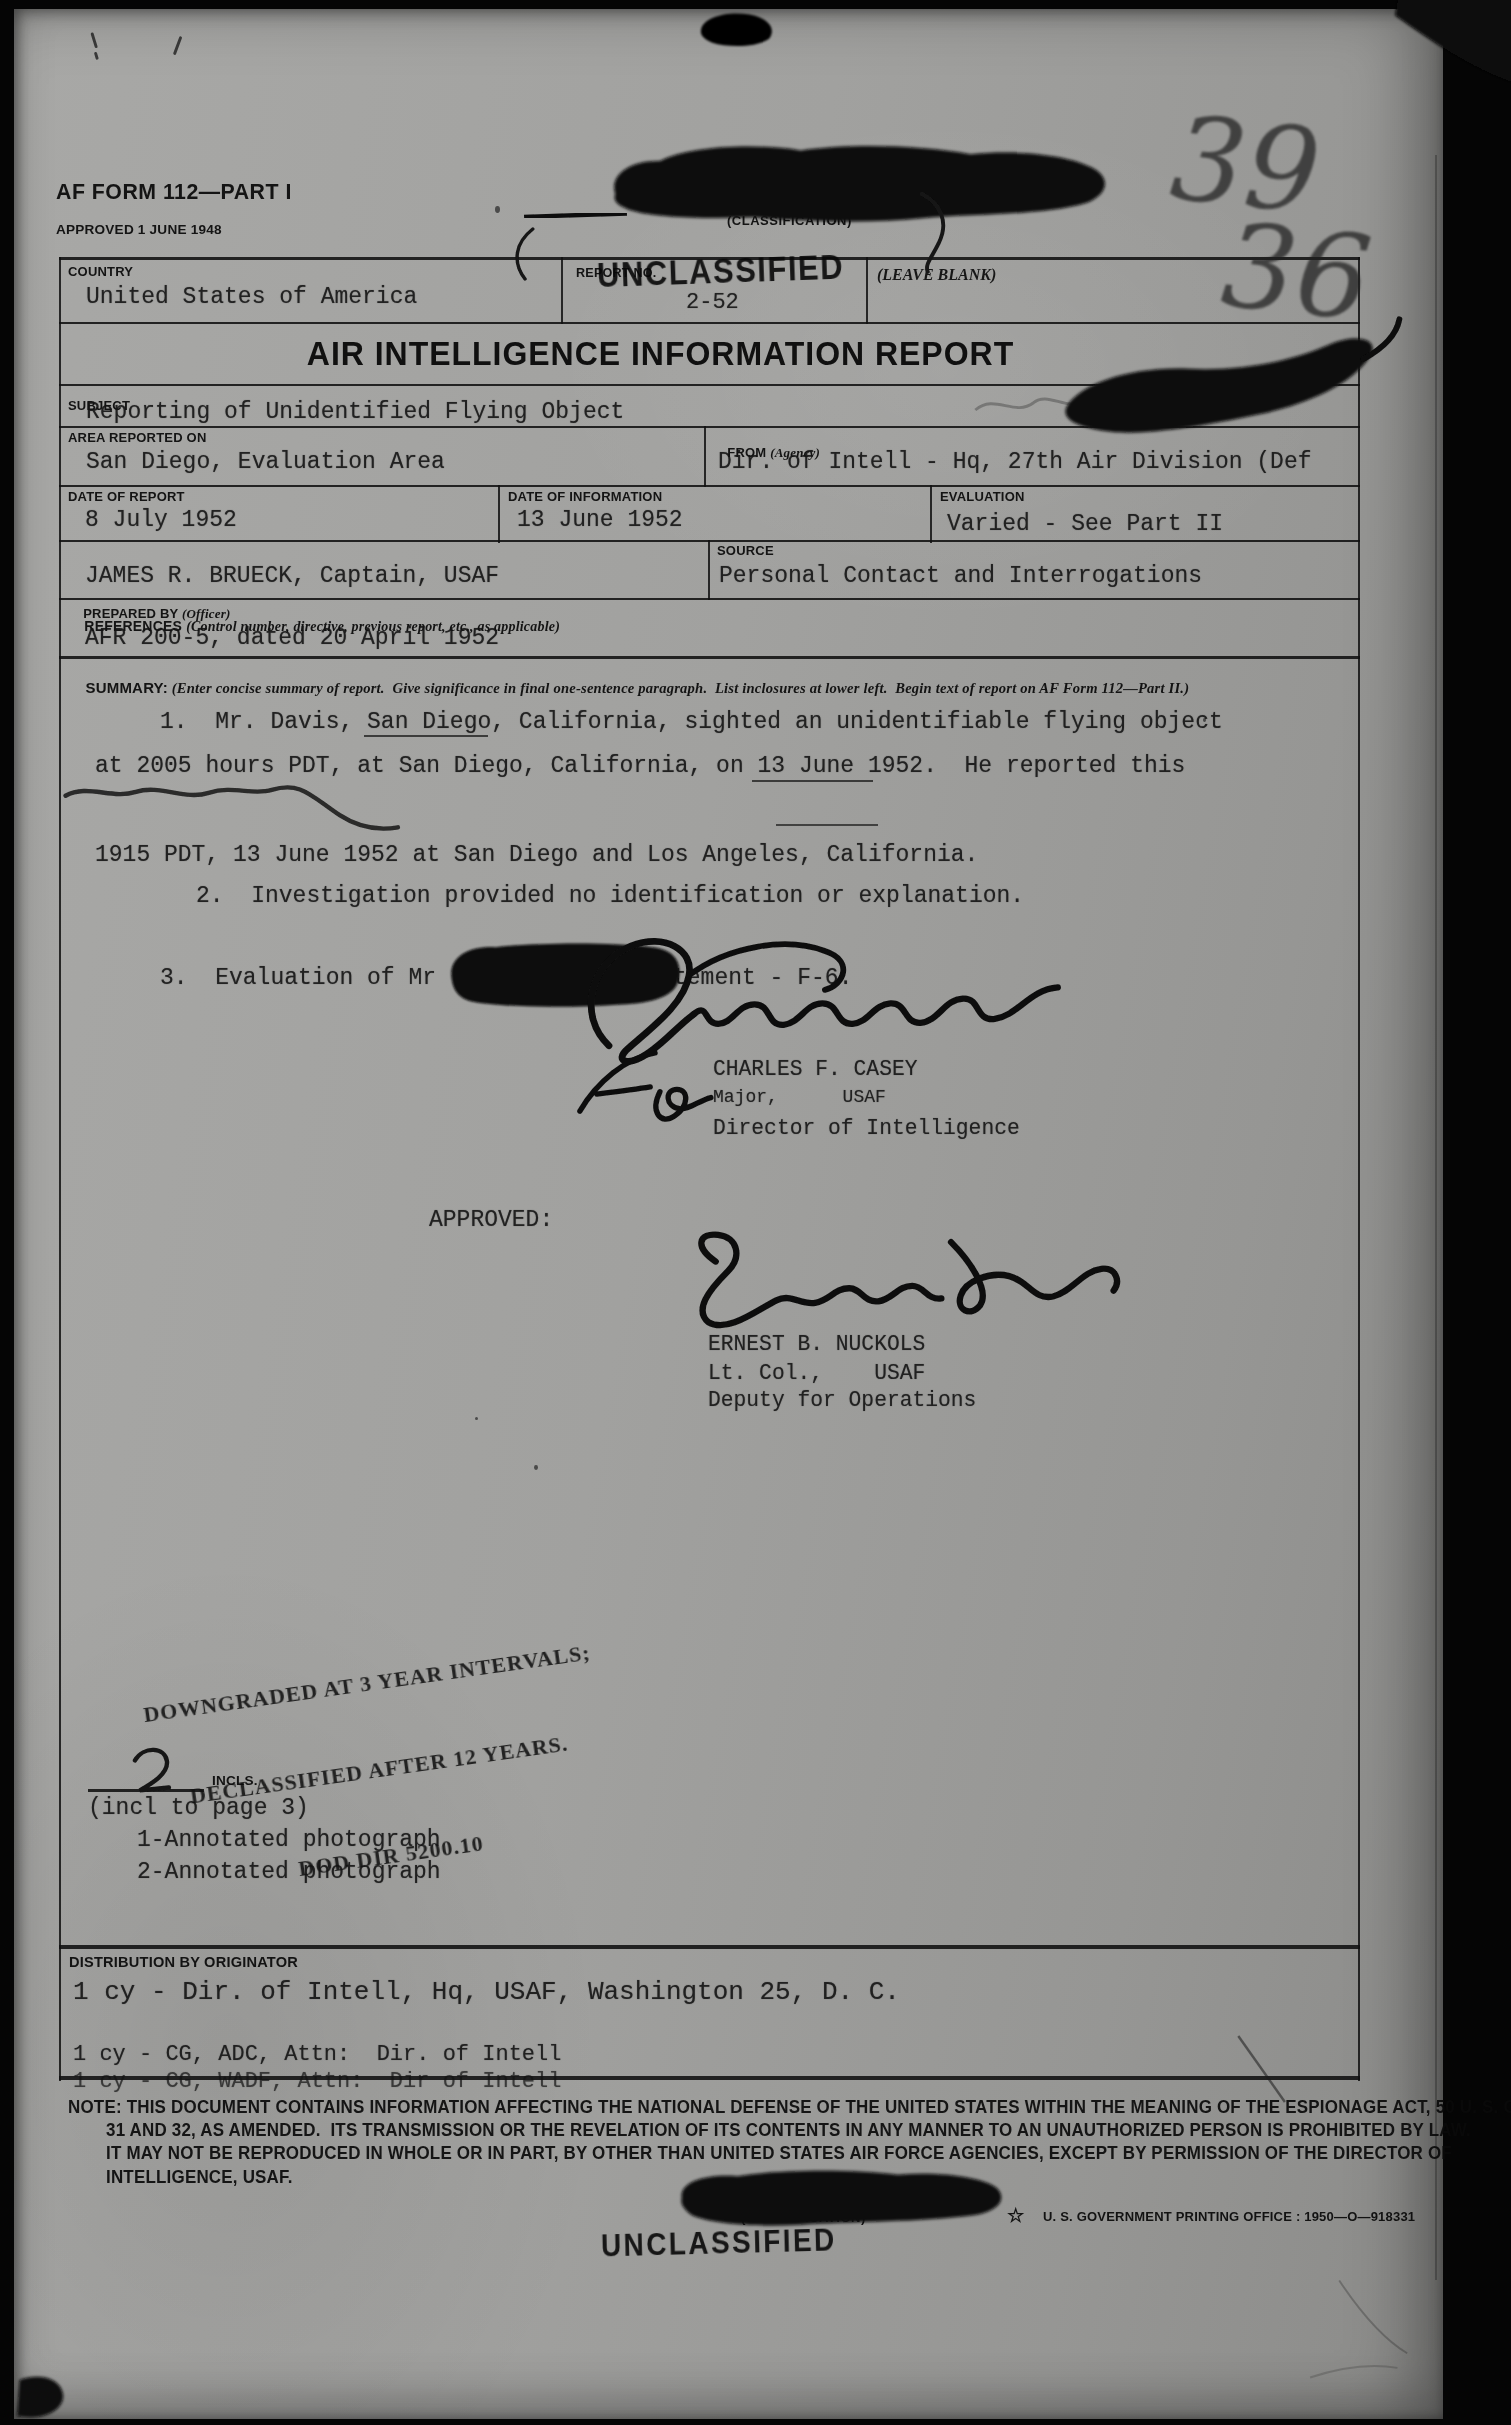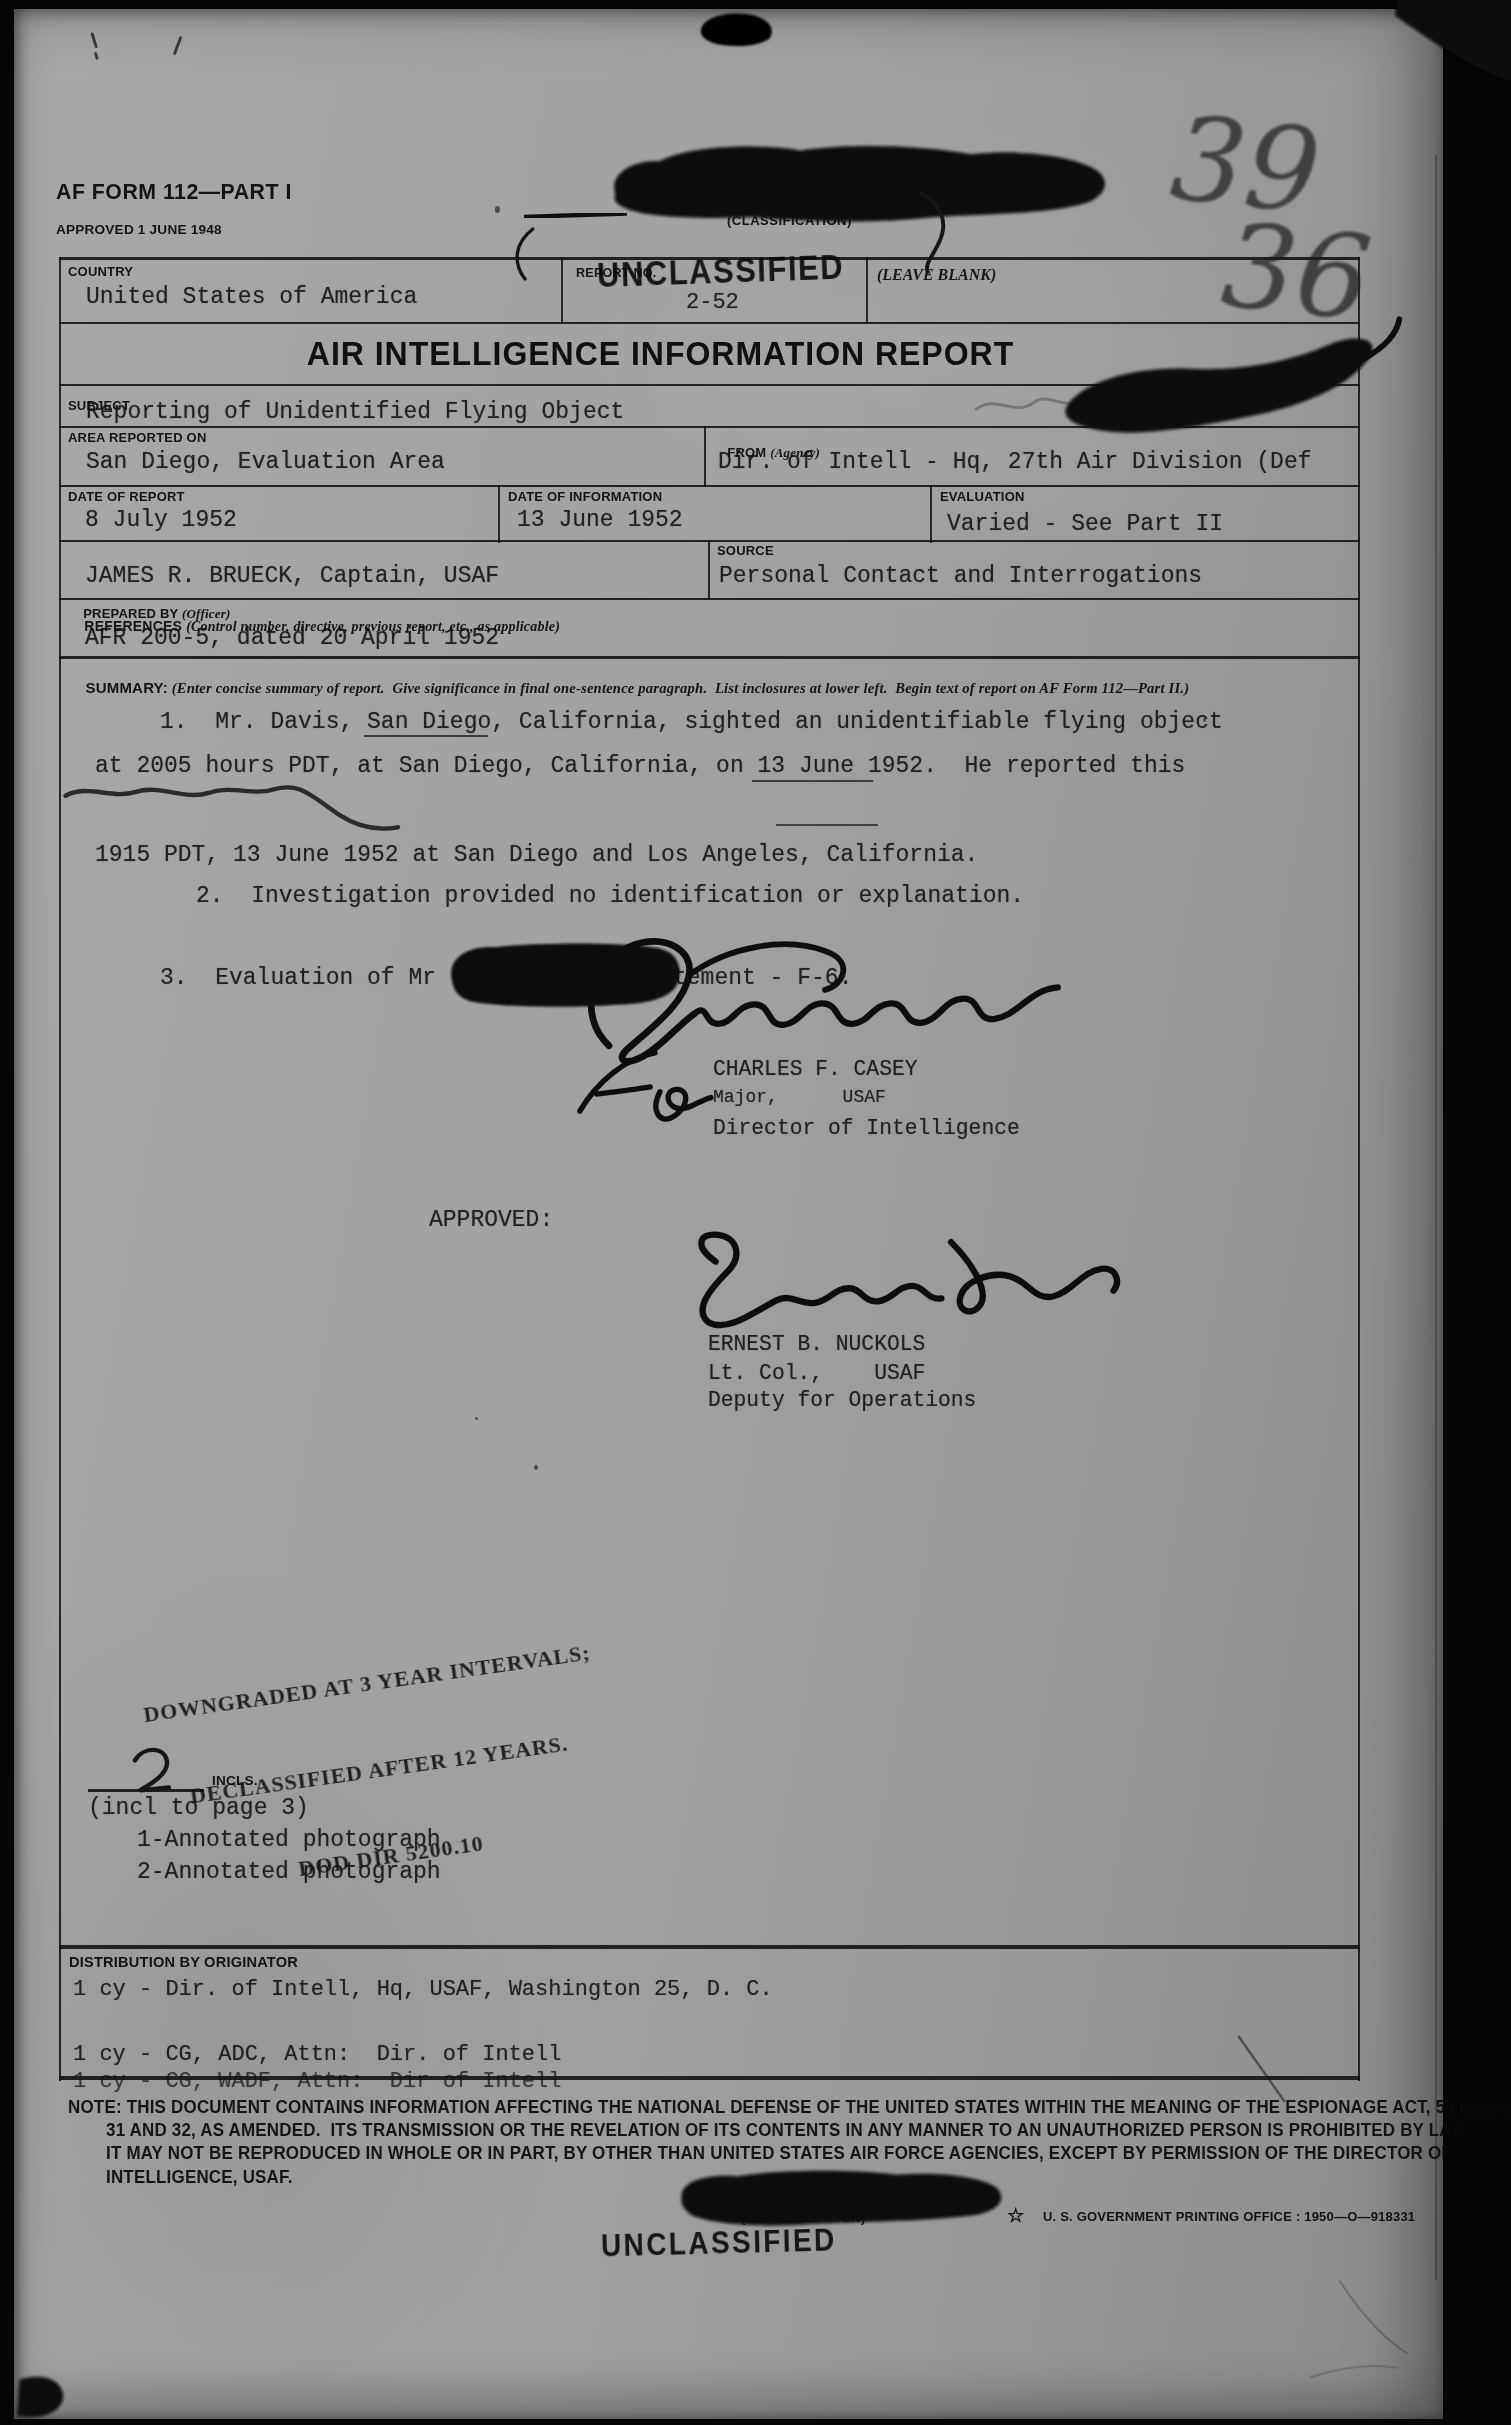--- a/index.html
+++ b/index.html
@@ -138,21 +138,21 @@
     <div>DOD DIR 5200.10</div>
   </div>
 
   <div class="hl" style="left:88px;top:1789px;width:116px;height:2.9px;"></div>
   <div class="lbl" style="left:212px;top:1773px;font-size:13.6px;">INCLS.</div>
   <div class="t" style="left:88px;top:1795px;">(incl to page 3)</div>
   <div class="t" style="left:137px;top:1827px;">1-Annotated photograph</div>
   <div class="t" style="left:137px;top:1859px;">2-Annotated photograph</div>
 
   <div class="lbl" style="left:69px;top:1954px;font-size:14.6px;">DISTRIBUTION BY ORIGINATOR</div>
-  <div class="t" style="left:73px;top:1977px;font-size:22px;">1 cy - Dir. of Intell, Hq, USAF, Washington 25, D. C.</div>
+  <div class="t" style="left:73px;top:1977px;font-size:26px;">1 cy - Dir. of Intell, Hq, USAF, Washington 25, D. C.</div>
   <div class="t" style="left:73px;top:2042px;font-size:22px;">1 cy - CG, ADC, Attn:  Dir. of Intell</div>
   <div class="t" style="left:73px;top:2069px;font-size:22px;z-index:0;opacity:.8;">1 cy - CG, WADF, Attn:  Dir of Intell</div>
 
   <div class="note" style="left:68px;top:2097px;">NOTE: THIS DOCUMENT CONTAINS INFORMATION AFFECTING THE NATIONAL DEFENSE OF THE UNITED STATES WITHIN THE MEANING OF THE ESPIONAGE ACT, 50 U. S. C.—</div>
   <div class="note" style="left:106px;top:2120px;">31 AND 32, AS AMENDED.  ITS TRANSMISSION OR THE REVELATION OF ITS CONTENTS IN ANY MANNER TO AN UNAUTHORIZED PERSON IS PROHIBITED BY LAW.</div>
   <div class="note" style="left:106px;top:2143px;">IT MAY NOT BE REPRODUCED IN WHOLE OR IN PART, BY OTHER THAN UNITED STATES AIR FORCE AGENCIES, EXCEPT BY PERMISSION OF THE DIRECTOR OF</div>
   <div class="note" style="left:106px;top:2167px;">INTELLIGENCE, USAF.</div>
 
   <div class="lbl" style="left:741px;top:2210px;font-size:13px;letter-spacing:0.5px;">(CLASSIFICATION)</div>
   <div class="stamp stamp-bottom">UNCLASSIFIED</div>

